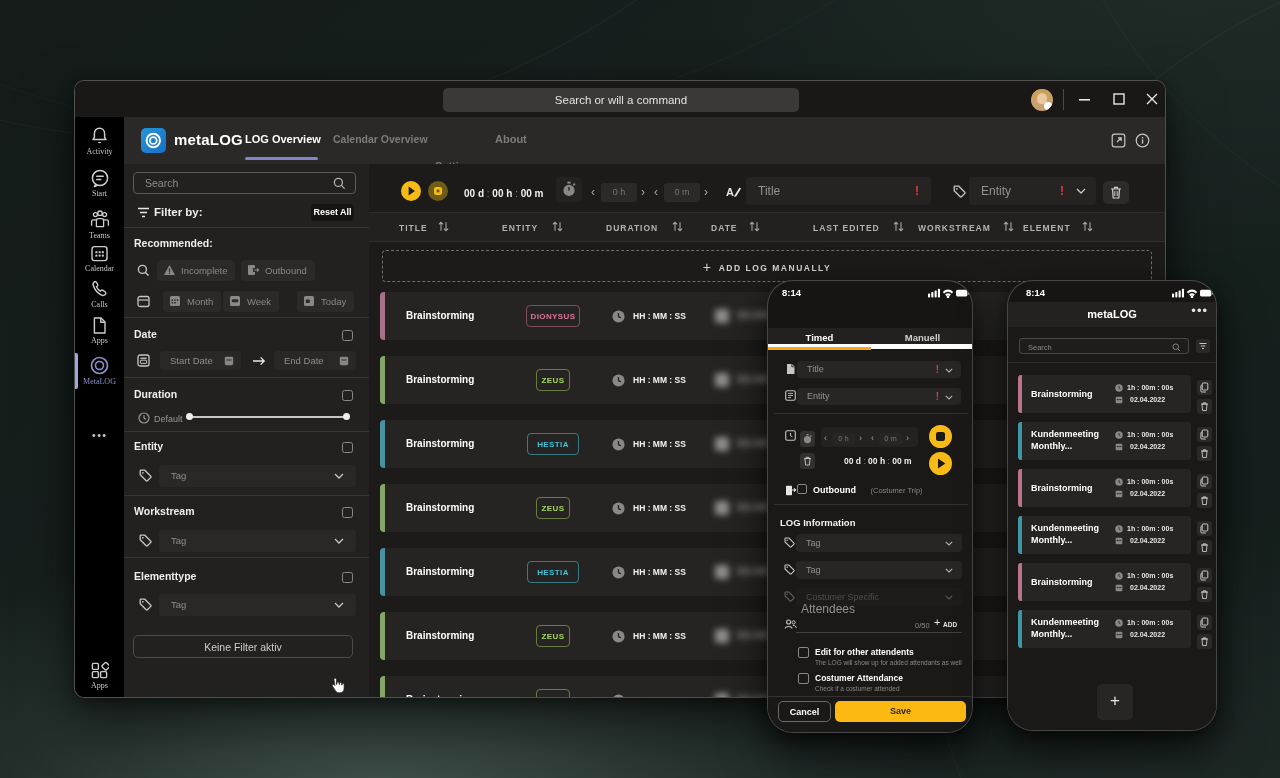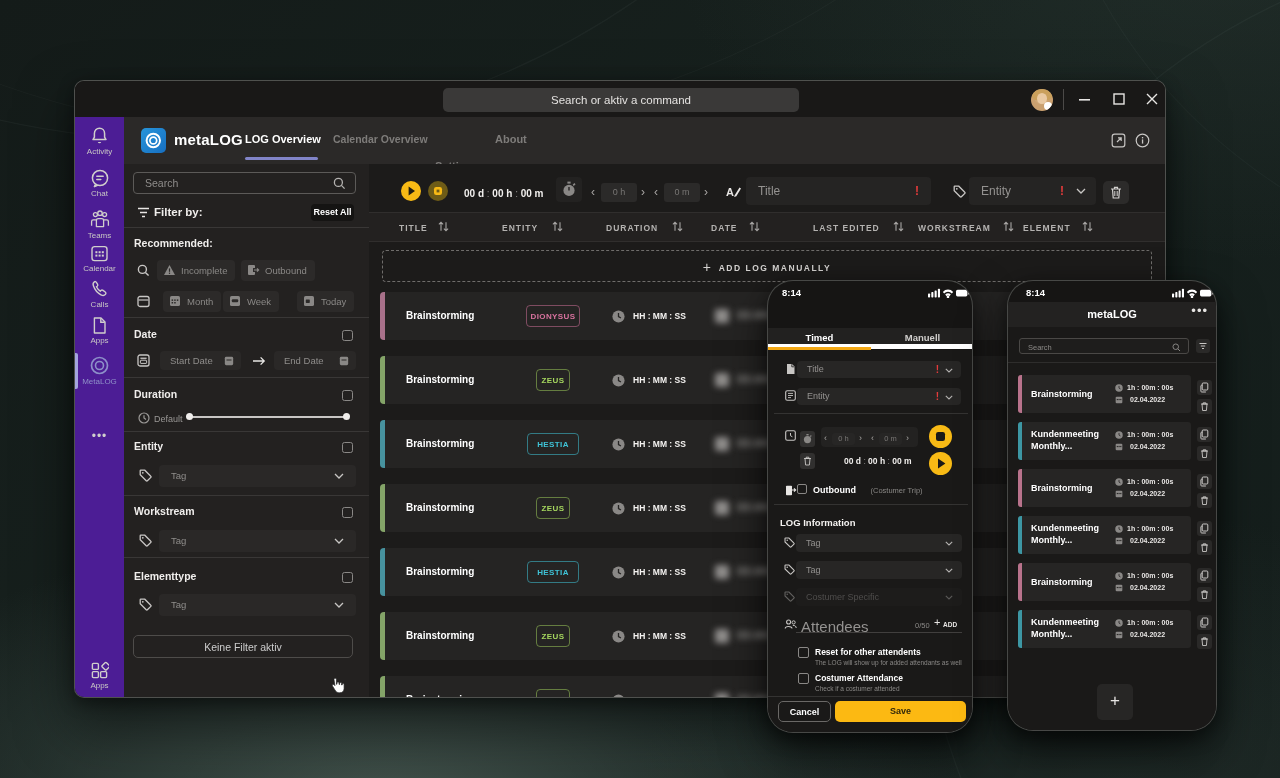--- a/index.html
+++ b/index.html
@@ -36,21 +36,21 @@
   #appbar { position:absolute; left:49px; top:36px; width:1043px; height:47px; background:#2b2928; }
   #applogo { position:absolute; left:17px; top:11px; width:25px; height:25px; border-radius:5px; background:#1f8ad2;
     background:linear-gradient(135deg,#2795da, #176fc1); }
   #appname { position:absolute; left:50px; top:14px; font-size:15px; font-weight:bold; color:#fff; letter-spacing:.2px; }
   .tab { position:absolute; top:16px; font-size:11px; font-weight:bold; letter-spacing:0px; color:#7e7c7a; }
   .tab.active { color:#fff; }
   #tabline { position:absolute; left:121px; top:40px; width:73px; height:3px; border-radius:2px; background:#8184c8; }
   .hdricon { position:absolute; top:16px; color:#c8c6c4; }
 
   
-  #rail { position:absolute; left:0; top:36px; width:49px; height:582px; background:#4c1d95; }
+  #rail { position:absolute; left:0; top:36px; width:49px; height:582px; background:#000000;font-family:Liberation Serif, serif; }
   .ritem { position:absolute; left:0; width:49px; text-align:center; color:#d0cecc; }
   .ritem .lbl { font-size:8px; margin-top:1px; color:#c8c6c4; }
   .ritem svg { margin:0 auto; }
   #mlactive { position:absolute; left:0px; width:2.5px; height:36px; border-radius:0 2px 2px 0; background:#a3a5de; }
 
   
   #filter { position:absolute; left:49px; top:83px; width:245px; height:535px; background:#232120; }
   #filter .divider { position:absolute; left:0; width:245px; height:1px; background:#393736; }
   .fsearch { position:absolute; left:9px; top:8px; width:223px; height:22px; border:1px solid #5c5a58; border-radius:4px;
      color:#8f8d8b; font-size:10.5px; line-height:20px; padding-left:11px; background:#232120; }
@@ -100,21 +100,21 @@
 <body>
   <svg class="abs" width="1280" height="778" style="left:0;top:0">
     <ellipse cx="180" cy="-560" rx="760" ry="700" fill="none" stroke="rgba(210,230,225,0.045)" stroke-width="1.3"></ellipse>
     <ellipse cx="330" cy="-520" rx="820" ry="660" fill="none" stroke="rgba(210,230,225,0.03)" stroke-width="1.1"></ellipse>
     <ellipse cx="1560" cy="560" rx="640" ry="620" fill="none" stroke="rgba(210,230,225,0.045)" stroke-width="1.3"></ellipse>
     <ellipse cx="1600" cy="-240" rx="560" ry="520" fill="none" stroke="rgba(210,230,225,0.035)" stroke-width="1.1"></ellipse>
   </svg>
 
   <div id="win">
     <div id="titlebar">
-      <div id="tsearch">Search or aktiv a command</div>
+      <div id="tsearch">Search or will a command</div>
       <div id="avatar">
         <div class="hair"></div>
         <div class="face"></div>
         <div class="dot"></div>
       </div>
       <div id="tsep"></div>
       <div class="wbtn" style="left:995px;">
         <svg width="30" height="36">
           <rect x="9" y="18" width="11" height="1.6" fill="#e8e6e4"></rect>
         </svg>
@@ -165,21 +165,21 @@
           <path d="M7.8 16 A1.8 1.8 0 0 0 11.2 16 Z" fill="#d0cecc"></path>
         </svg>
         <div class="lbl">Activity</div>
       </div>
       <div class="ritem" style="top:51px;">
         <svg width="20" height="20" viewBox="0 0 20 20">
           <circle cx="10" cy="10" r="7.6" fill="none" stroke="#d0cecc" stroke-width="1.5"></circle>
           <path d="M6.8 8.2 L13.2 8.2 M6.8 11.4 L10.8 11.4" stroke="#d0cecc" stroke-width="1.5" stroke-linecap="round"></path>
           <path d="M5 16.6 L4 19 L8 17.4" fill="#d0cecc" stroke="#d0cecc" stroke-width="1"></path>
         </svg>
-        <div class="lbl">Chat</div>
+        <div class="lbl">Start</div>
       </div>
       <div class="ritem" style="top:92px;">
         <svg width="22" height="21" viewBox="0 0 22 21">
           <circle cx="6.4" cy="5.6" r="2" fill="none" stroke="#d0cecc" stroke-width="1.3"></circle>
           <circle cx="11" cy="4.2" r="2.2" fill="none" stroke="#d0cecc" stroke-width="1.3"></circle>
           <circle cx="15.6" cy="5.6" r="2" fill="none" stroke="#d0cecc" stroke-width="1.3"></circle>
           <path d="M2.6 16.8 L2.6 12.4 A1.6 1.6 0 0 1 4.2 10.8 L8 10.8 M14 10.8 L17.8 10.8 A1.6 1.6 0 0 1 19.4 12.4 L19.4 16.8 M7.4 17.6 L7.4 11.4 A1.8 1.8 0 0 1 9.2 9.6 L12.8 9.6 A1.8 1.8 0 0 1 14.6 11.4 L14.6 17.6 Z" fill="none" stroke="#d0cecc" stroke-width="1.3" stroke-linejoin="round"></path>
         </svg>
         <div class="lbl">Teams</div>
       </div>
@@ -658,28 +658,28 @@
             <path d="M0.8 0.8 L4 4 L7.2 0.8" fill="none" stroke="#b4b2b0" stroke-width="1.1"></path>
           </svg>
         </div>
       </div>
       <svg class="abs" width="13" height="12" viewBox="0 0 13 12" style="left:16px; top:268px;">
         <circle cx="4.6" cy="4" r="2" fill="none" stroke="#c8c6c4" stroke-width="1.1"></circle>
         <path d="M1.2 10.5 C1.2 7.8 8 7.8 8 10.5" fill="none" stroke="#c8c6c4" stroke-width="1.1"></path>
         <circle cx="9.6" cy="4.4" r="1.6" fill="none" stroke="#c8c6c4" stroke-width="1"></circle>
         <path d="M8.8 7.4 C11 7.2 12.2 8.4 12.2 10" fill="none" stroke="#c8c6c4" stroke-width="1"></path>
       </svg>
-      <div class="abs" style="left:33px; top:268px; font-size:15px; color:#949290;">Attendees</div>
+      <div class="abs" style="left:33px; top:252px; font-size:12px; color:#949290;">Attendees</div>
       <div class="abs" style="left:147px; top:271px; font-size:7.5px; color:#8a8886;">0/50</div>
       <div class="abs" style="left:166px; top:266px; font-size:11px; color:#e8e6e4;">+</div>
       <div class="abs" style="left:175px; top:271px; font-size:6.5px; font-weight:bold; color:#e8e6e4;">ADD</div>
       <div class="abs" style="left:28px; top:282px; width:166px; height:1px; background:#413f3e;"></div>
 
       <div class="abs" style="left:30px; top:297px; width:11px; height:11px; border:1.4px solid #8a8886; border-radius:2px;"></div>
-      <div class="abs" style="left:47px; top:297px; font-size:8.5px; font-weight:bold; color:#fff;">Reset for other attendents</div>
+      <div class="abs" style="left:47px; top:297px; font-size:8.5px; font-weight:bold; color:#fff;">Edit for other attendents</div>
       <div class="abs" style="left:47px; top:309px; font-size:6.5px; color:#8a8886;">The LOG will show up for added attendants as well</div>
       <div class="abs" style="left:30px; top:323px; width:11px; height:11px; border:1.4px solid #8a8886; border-radius:2px;"></div>
       <div class="abs" style="left:47px; top:323px; font-size:8.5px; font-weight:bold; color:#fff;">Costumer Attendance</div>
       <div class="abs" style="left:47px; top:335px; font-size:6.5px; color:#8a8886;">Check if a costumer attended</div>
 
       <div class="abs" style="left:0px; top:346px; width:206px; height:1px; background:#343332;"></div>
       <div class="abs" style="left:10px; top:351px; width:53px; height:21px; border:1px solid #6a6866; border-radius:5px; color:#fff; font-size:9px; font-weight:bold; text-align:center; line-height:20px;">Cancel</div>
       <div class="abs" style="left:67px; top:351px; width:131px; height:21px; background:#fcb912; border-radius:5px; color:#33290a; font-size:9px; font-weight:bold; text-align:center; line-height:21px;">Save</div>
     </div>
   </div>

